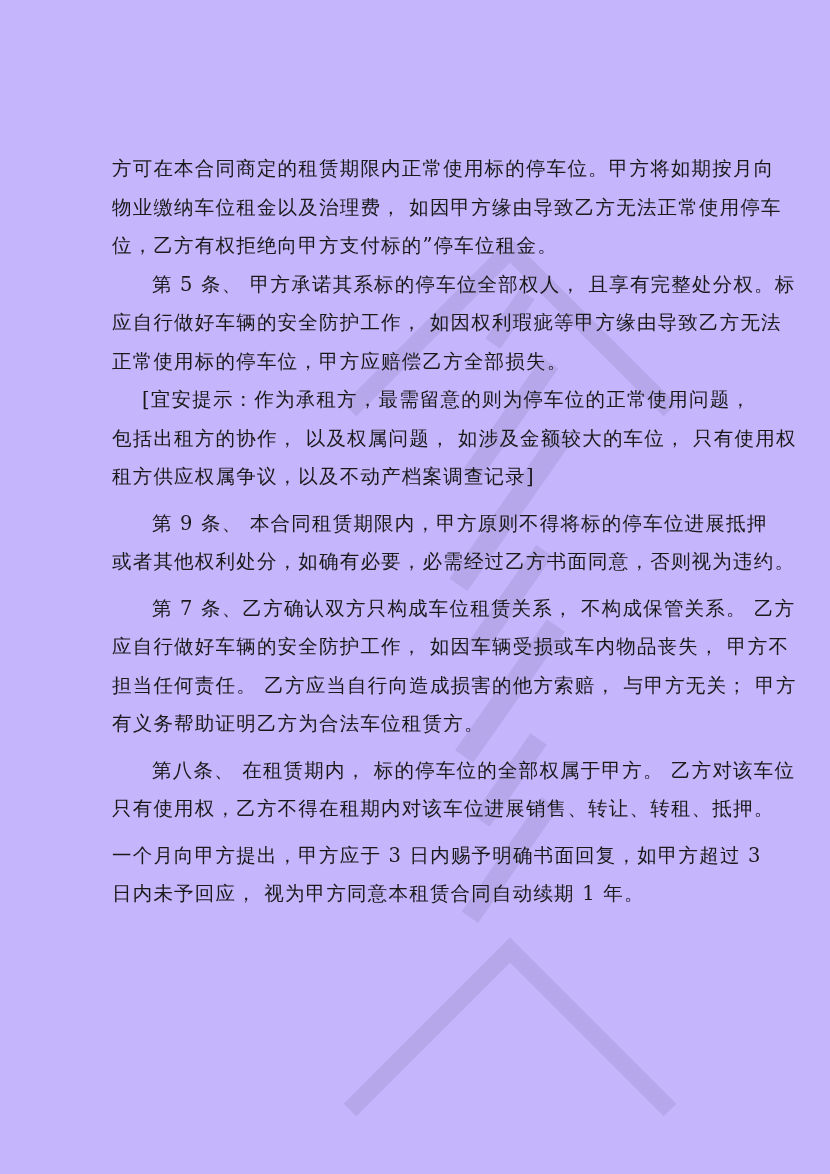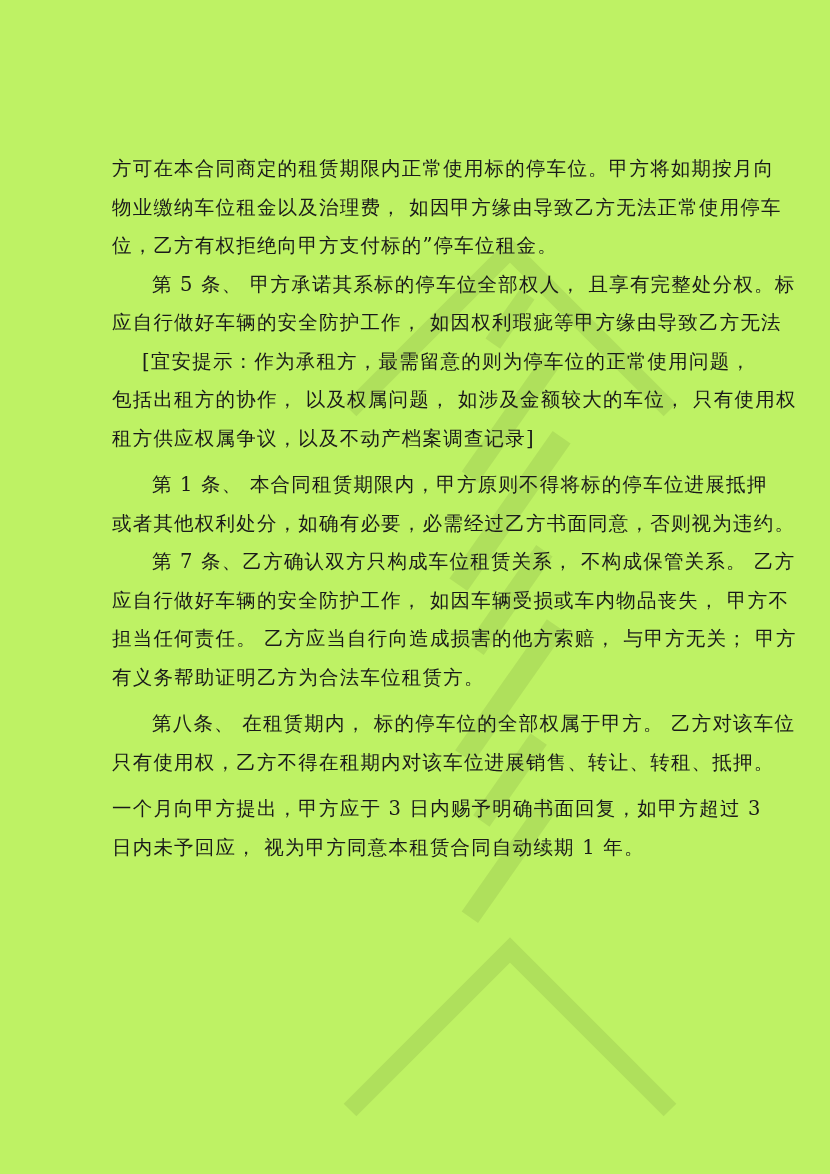--- a/index.html
+++ b/index.html
@@ -13,21 +13,21 @@
       position: relative;
       overflow: hidden;
       font-family: "DejaVu Serif", "Liberation Serif", serif;
       color: #1a1a1a;
     }
     .page {
       position: absolute;
       left: 0; top: 0;
       width: 830px;
       height: 1174px;
-      background: #bef264;
+      background: #c4b5fd;
     }
     .watermark {
       position: absolute;
       left: 330px;
       top: 230px;
       width: 360px;
       height: 900px;
       pointer-events: none;
       opacity: 0.07;
     }
@@ -73,34 +73,35 @@
 
     <p class="para" style="margin-top:0;">
       <span class="line">方可在本合同商定的租赁期限内正常使用标的停车位。甲方将如期按月向</span>
       <span class="line">物业缴纳车位租金以及治理费， 如因甲方缘由导致乙方无法正常使用停车</span>
       <span class="line">位，乙方有权拒绝向甲方支付标的”停车位租金。</span>
     </p>
 
     <p class="para" style="margin-top:0;">
       <span class="line" style="padding-left:40px;">第 5 条、 甲方承诺其系标的停车位全部权人， 且享有完整处分权。标</span>
       <span class="line">应自行做好车辆的安全防护工作， 如因权利瑕疵等甲方缘由导致乙方无法</span>
+      <span class="line">正常使用标的停车位，甲方应赔偿乙方全部损失。</span>
     </p>
 
     <p class="para" style="margin-top:0;">
       <span class="line" style="padding-left:30px;">[宜安提示：作为承租方，最需留意的则为停车位的正常使用问题，</span>
       <span class="line">包括出租方的协作，  以及权属问题，  如涉及金额较大的车位，  只有使用权</span>
       <span class="line">租方供应权属争议，以及不动产档案调查记录]</span>
     </p>
 
     <p class="para" style="margin-top:8px;">
-      <span class="line" style="padding-left:40px;">第 1 条、  本合同租赁期限内，甲方原则不得将标的停车位进展抵押</span>
+      <span class="line" style="padding-left:40px;">第 9 条、  本合同租赁期限内，甲方原则不得将标的停车位进展抵押</span>
       <span class="line">或者其他权利处分，如确有必要，必需经过乙方书面同意，否则视为违约。</span>
     </p>
 
-    <p class="para" style="">
+    <p class="para" style="margin-top:8px;">
       <span class="line" style="padding-left:40px;">第 7 条、乙方确认双方只构成车位租赁关系， 不构成保管关系。 乙方</span>
       <span class="line">应自行做好车辆的安全防护工作， 如因车辆受损或车内物品丧失， 甲方不</span>
       <span class="line">担当任何责任。 乙方应当自行向造成损害的他方索赔， 与甲方无关； 甲方</span>
       <span class="line">有义务帮助证明乙方为合法车位租赁方。</span>
     </p>
 
     <p class="para" style="margin-top:8px;">
       <span class="line" style="padding-left:40px;">第八条、 在租赁期内，  标的停车位的全部权属于甲方。 乙方对该车位</span>
       <span class="line">只有使用权，乙方不得在租期内对该车位进展销售、转让、转租、抵押。</span>
     </p>

